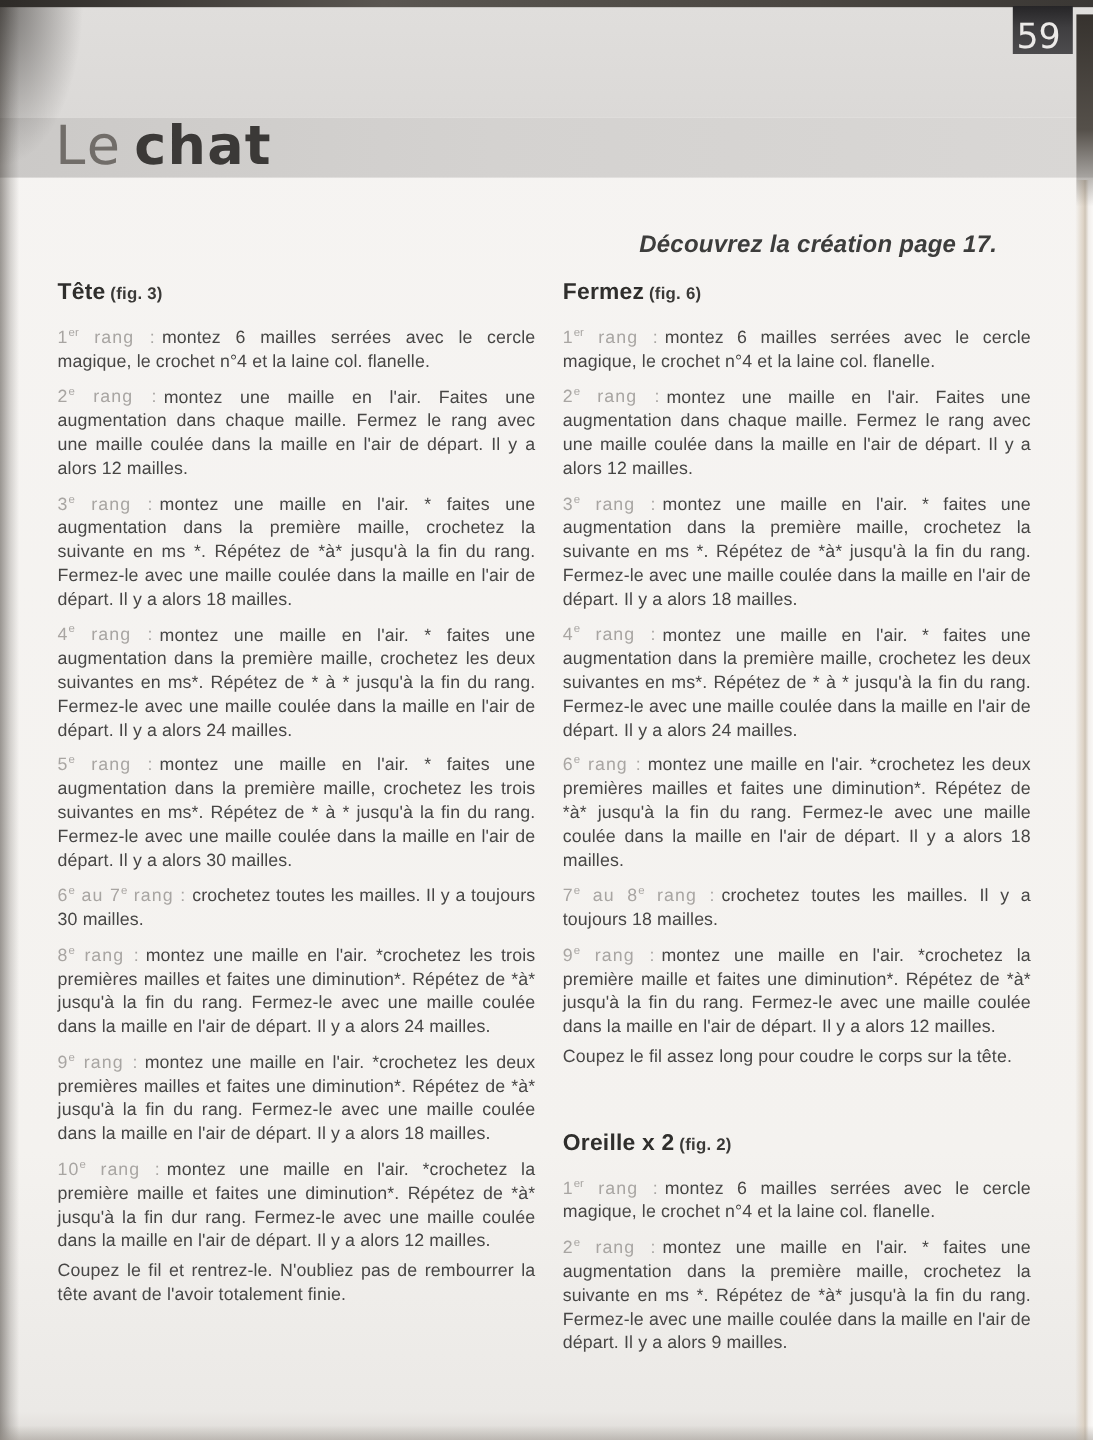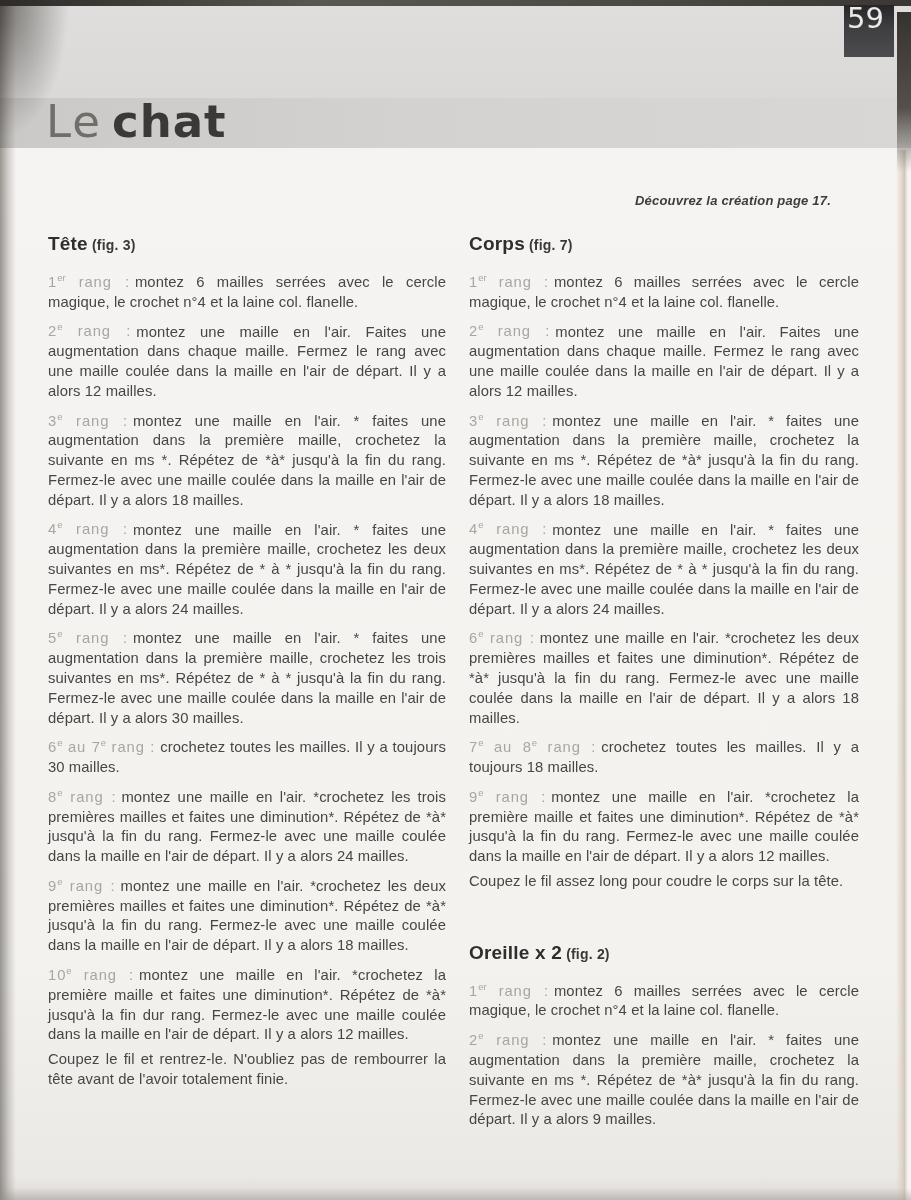--- a/index.html
+++ b/index.html
@@ -26,28 +26,28 @@
   .header-zone { position:absolute; top:6px; left:0; right:0; height:92px;
     background:linear-gradient(180deg, #e0dedc 0%, #dbd9d7 100%); }
   .title-band { position:absolute; top:98px; left:0; right:0; height:50px;
     background:linear-gradient(90deg, #cbc9c7 0%, #d4d2d0 45%, #d9d7d5 100%); }
   .title { position:absolute; left:46px; top:96px; margin:0; line-height:52px; white-space:nowrap;
     font-family:"DejaVu Sans", sans-serif; }
   .title-le { font-size:45px; font-weight:normal; color:#716d69; letter-spacing:2px; }
   .title-chat { font-size:45px; font-weight:bold; color:var(--title-dark,#3b3937); letter-spacing:1px; margin-left:10px; }
 
   
-  .page-tab { position:absolute; top:5px; left:844px; width:50px; height:52px; z-index:7;
+  .page-tab { position:absolute; top:5px; left:844px; width:50px; height:40px; z-index:7;
     background:linear-gradient(180deg, #262527 0%, #3f3e40 45%, #4c4b4d 100%);
-    display:flex; }
+    display:flex; align-items:flex-end; }
   .page-tab span { color:#eceae8; font-size:29px; line-height:27px; padding:0 0 1px 3px;
     font-family:"DejaVu Sans", sans-serif; }
 
   
-  .teaser { position:absolute; top:193px; right:80px; font-size:13px; font-weight:bold;
+  .teaser { position:absolute; top:193px; right:80px; font-size:20px; font-weight:bold;
     font-style:italic; color:#3d3d3c; letter-spacing:0.2px; }
 
   
   .columns { position:absolute; top:233px; left:48px; display:flex; gap:23px; z-index:2; }
   .col-left  { width:398px; }
   .col-right { width:390px; }
 
   .pattern-section + .pattern-section { margin-top:50px; }
   .section-title { margin:0 0 13px 0; font-size:19px; font-weight:bold; color:#2f2e2c; letter-spacing:0.2px; }
   .section-title .fig { font-size:14px; font-weight:bold; color:#3a3937; }
@@ -90,21 +90,21 @@
           <p class="row"><span class="rang">5<sup>e</sup> rang :</span><span>montez une maille en l'air. * faites une augmentation dans la première maille, crochetez les trois suivantes en ms*. Répétez de * à * jusqu'à la fin du rang. Fermez-le avec une maille coulée dans la maille en l'air de départ. Il y a alors 30 mailles.</span></p>
           <p class="row"><span class="rang">6<sup>e</sup> au 7<sup>e</sup> rang :</span><span>crochetez toutes les mailles. Il y a toujours 30 mailles.</span></p>
           <p class="row"><span class="rang">8<sup>e</sup> rang :</span><span>montez une maille en l'air. *crochetez les trois premières mailles et faites une diminution*. Répétez de *à* jusqu'à la fin du rang. Fermez-le avec une maille coulée dans la maille en l'air de départ. Il y a alors 24 mailles.</span></p>
           <p class="row"><span class="rang">9<sup>e</sup> rang :</span><span>montez une maille en l'air. *crochetez les deux premières mailles et faites une diminution*. Répétez de *à* jusqu'à la fin du rang. Fermez-le avec une maille coulée dans la maille en l'air de départ. Il y a alors 18 mailles.</span></p>
           <p class="row"><span class="rang">10<sup>e</sup> rang :</span><span>montez une maille en l'air. *crochetez la première maille et faites une diminution*. Répétez de *à* jusqu'à la fin dur rang. Fermez-le avec une maille coulée dans la maille en l'air de départ. Il y a alors 12 mailles.</span></p>
           <p class="row"><span>Coupez le fil et rentrez-le. N'oubliez pas de rembourrer la tête avant de l'avoir totalement finie.</span></p>
         </section>
       </div>
     <div class="col-right" id="col-right">
         <section class="pattern-section">
-          <h2 class="section-title"><span>Corps</span><span class="fig"> (fig. 7)</span></h2>
+          <h2 class="section-title"><span>Fermez</span><span class="fig"> (fig. 6)</span></h2>
           <p class="row"><span class="rang">1<sup>er</sup> rang :</span><span>montez 6 mailles serrées avec le cercle magique, le crochet n°4 et la laine col. flanelle.</span></p>
           <p class="row"><span class="rang">2<sup>e</sup> rang :</span><span>montez une maille en l'air. Faites une augmentation dans chaque maille. Fermez le rang avec une maille coulée dans la maille en l'air de départ. Il y a alors 12 mailles.</span></p>
           <p class="row"><span class="rang">3<sup>e</sup> rang :</span><span>montez une maille en l'air. * faites une augmentation dans la première maille, crochetez la suivante en ms *. Répétez de *à* jusqu'à la fin du rang. Fermez-le avec une maille coulée dans la maille en l'air de départ. Il y a alors 18 mailles.</span></p>
           <p class="row"><span class="rang">4<sup>e</sup> rang :</span><span>montez une maille en l'air. * faites une augmentation dans la première maille, crochetez les deux suivantes en ms*. Répétez de * à * jusqu'à la fin du rang. Fermez-le avec une maille coulée dans la maille en l'air de départ. Il y a alors 24 mailles.</span></p>
           <p class="row"><span class="rang">6<sup>e</sup> rang :</span><span>montez une maille en l'air. *crochetez les deux premières mailles et faites une diminution*. Répétez de *à* jusqu'à la fin du rang. Fermez-le avec une maille coulée dans la maille en l'air de départ. Il y a alors 18 mailles.</span></p>
           <p class="row"><span class="rang">7<sup>e</sup> au 8<sup>e</sup> rang :</span><span>crochetez toutes les mailles. Il y a toujours 18 mailles.</span></p>
           <p class="row"><span class="rang">9<sup>e</sup> rang :</span><span>montez une maille en l'air. *crochetez la première maille et faites une diminution*. Répétez de *à* jusqu'à la fin du rang. Fermez-le avec une maille coulée dans la maille en l'air de départ. Il y a alors 12 mailles.</span></p>
           <p class="row"><span>Coupez le fil assez long pour coudre le corps sur la tête.</span></p>
         </section>
         <section class="pattern-section">

